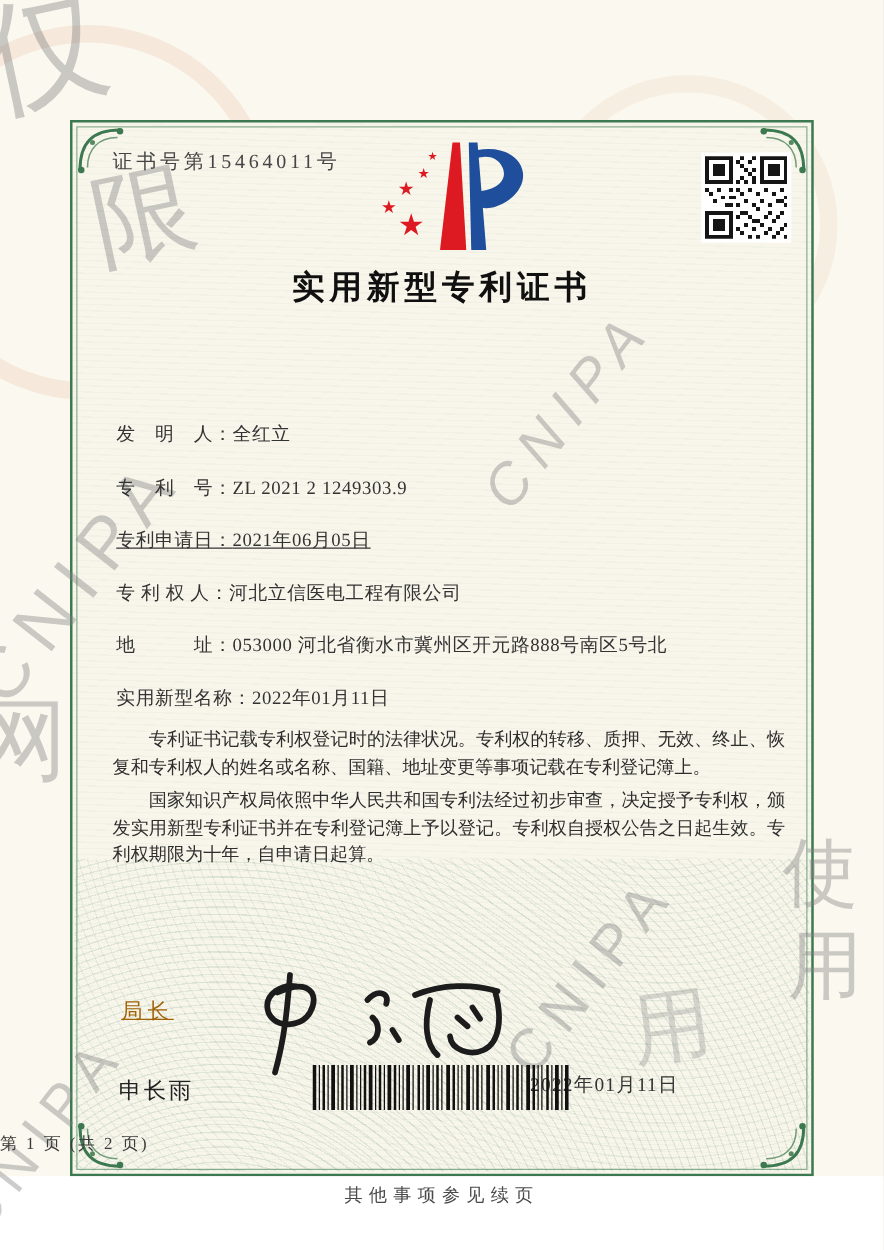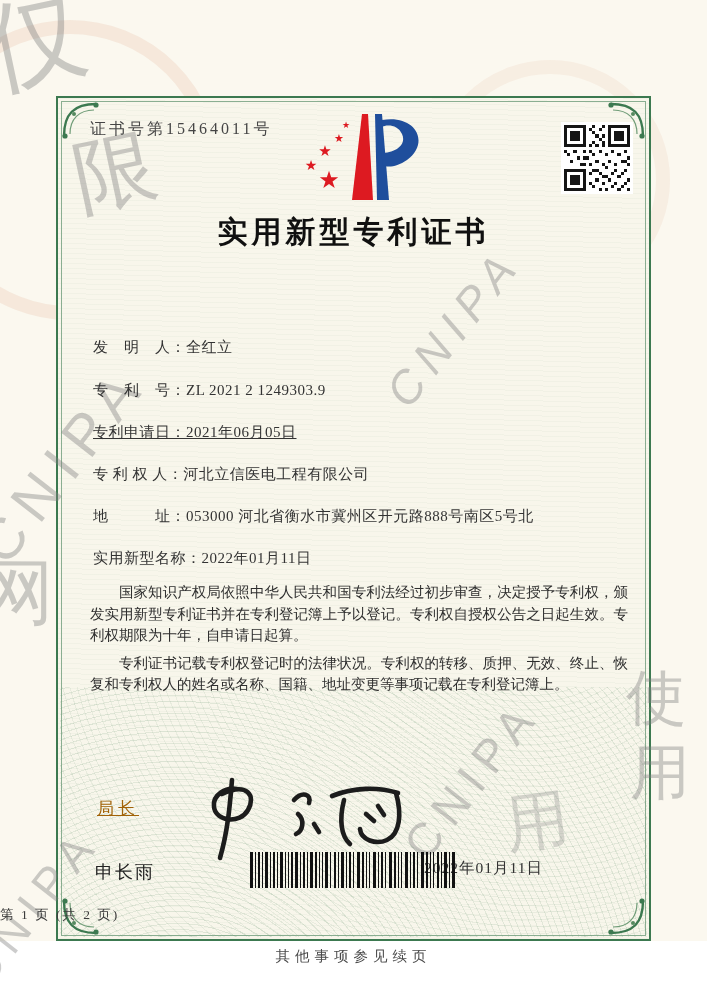--- a/index.html
+++ b/index.html
@@ -50,21 +50,21 @@
   .wm-c2 { left:-55px; top:430px; font-size:58px; transform:rotate(-52deg); letter-spacing:12px; }
   .wm-c3 { left:378px; top:752px; font-size:46px; transform:rotate(-52deg); letter-spacing:10px; }
   .wm-c4 { left:-62px; top:880px; font-size:46px; transform:rotate(-52deg); letter-spacing:10px; }
 
   
   .content { position:absolute; inset:0; z-index:5; }
   .cert-no { position:absolute; left:90px; top:119px; font-size:16px; letter-spacing:3px; color:#454545; }
   .logo { position:absolute; left:283px; top:108px; width:144px; height:100px; }
   .qr { position:absolute; left:561px; top:122px; width:72px; height:72px; background:#fff; padding:3px; }
   .title { position:absolute; left:0; width:100%; top:212px; text-align:center;
-           font-size:30px; font-weight:bold; letter-spacing:4px; color:#101010; }
+           font-size:26px; font-weight:bold; letter-spacing:4px; color:#101010; }
 
   .row { position:absolute; left:93px; width:545px; font-size:15px; color:#333;
          letter-spacing:.5px; white-space:nowrap; }
   .r0 { top:294px; } .r1 { top:338px; } .r2 { top:381px; } .r3 { top:423px;text-decoration:underline; }
   .r4 { top:465px; } .r5 { top:507px; } .r6 { top:549px; }
   .grant-pair { position:absolute; left:247px; top:0; }
 
   .paras { position:absolute; left:90px; top:582px; width:538px;
            font-size:14.5px; line-height:21.5px; text-align:justify; color:#2e2e2e; }
   .paras p { margin:0 0 6px; text-indent:2em; }
@@ -262,22 +262,22 @@
       <span>专 利 权 人：</span><span>河北立信医电工程有限公司</span>
     </div>
     <div class="row r5">
       <span>地　　　址：</span><span>053000 河北省衡水市冀州区开元路888号南区5号北</span>
     </div>
     <div class="row r6">
       <span>实用新型名称：</span><span>2022年01月11日</span>
     </div>
 
     <div class="paras">
+      <p>专利证书记载专利权登记时的法律状况。专利权的转移、质押、无效、终止、恢复和专利权人的姓名或名称、国籍、地址变更等事项记载在专利登记簿上。</p>
       <p>国家知识产权局依照中华人民共和国专利法经过初步审查，决定授予专利权，颁发实用新型专利证书并在专利登记簿上予以登记。专利权自授权公告之日起生效。专利权期限为十年，自申请日起算。</p>
-      <p>专利证书记载专利权登记时的法律状况。专利权的转移、质押、无效、终止、恢复和专利权人的姓名或名称、国籍、地址变更等事项记载在专利登记簿上。</p>
     </div>
 
     <div class="sig-title">局长</div>
     <div class="sig-name">申长雨</div>
 
     <div class="sig-hand">
       <svg width="230" height="92" viewBox="0 0 230 92">
         <g fill="none" stroke="#1c1c1c" stroke-width="4.6" stroke-linecap="round" stroke-linejoin="round">
           <path d="M32,20 C58,8 66,22 58,36 C50,50 26,48 24,33 C22,21 36,13 47,15"></path>
           <path d="M42,6 C40,30 38,56 30,84"></path>

